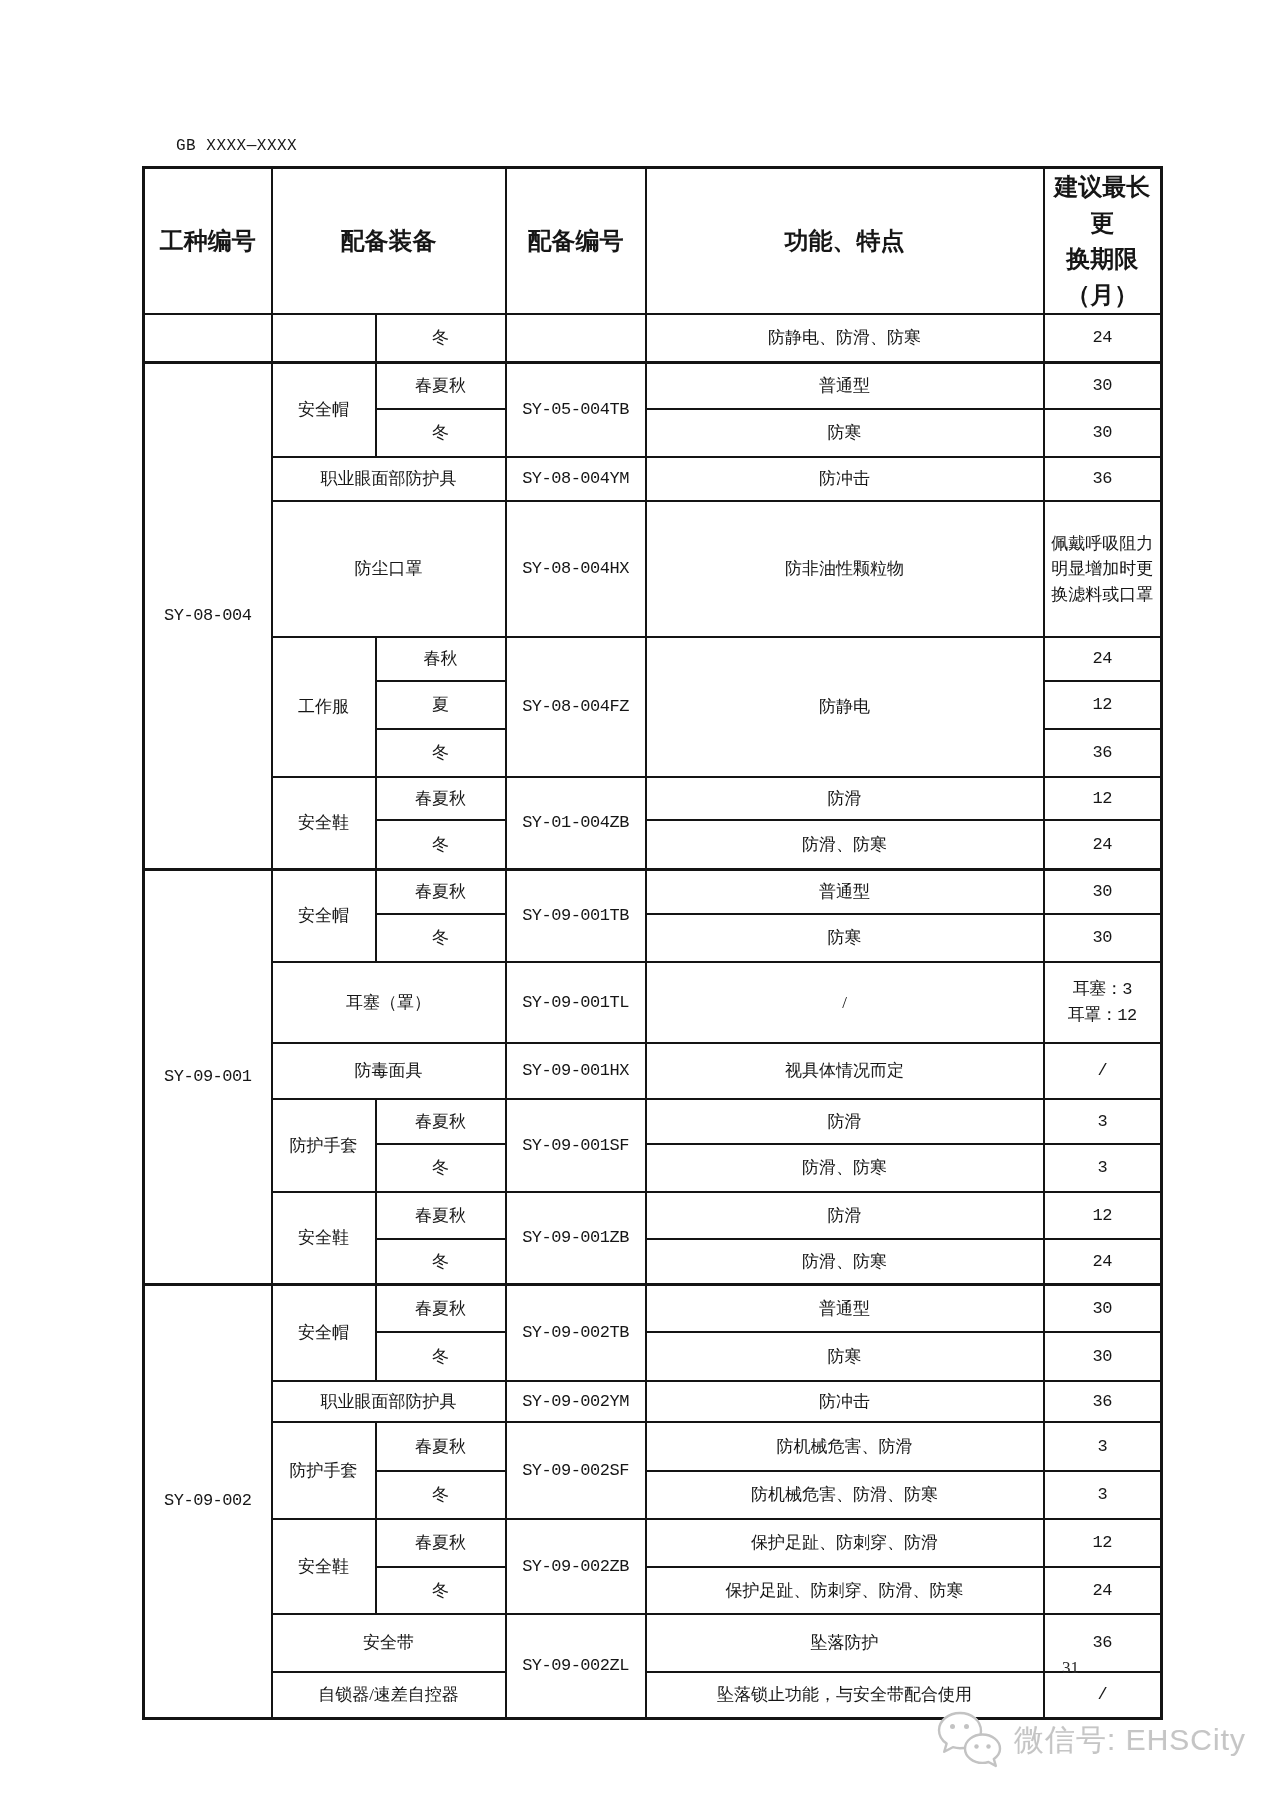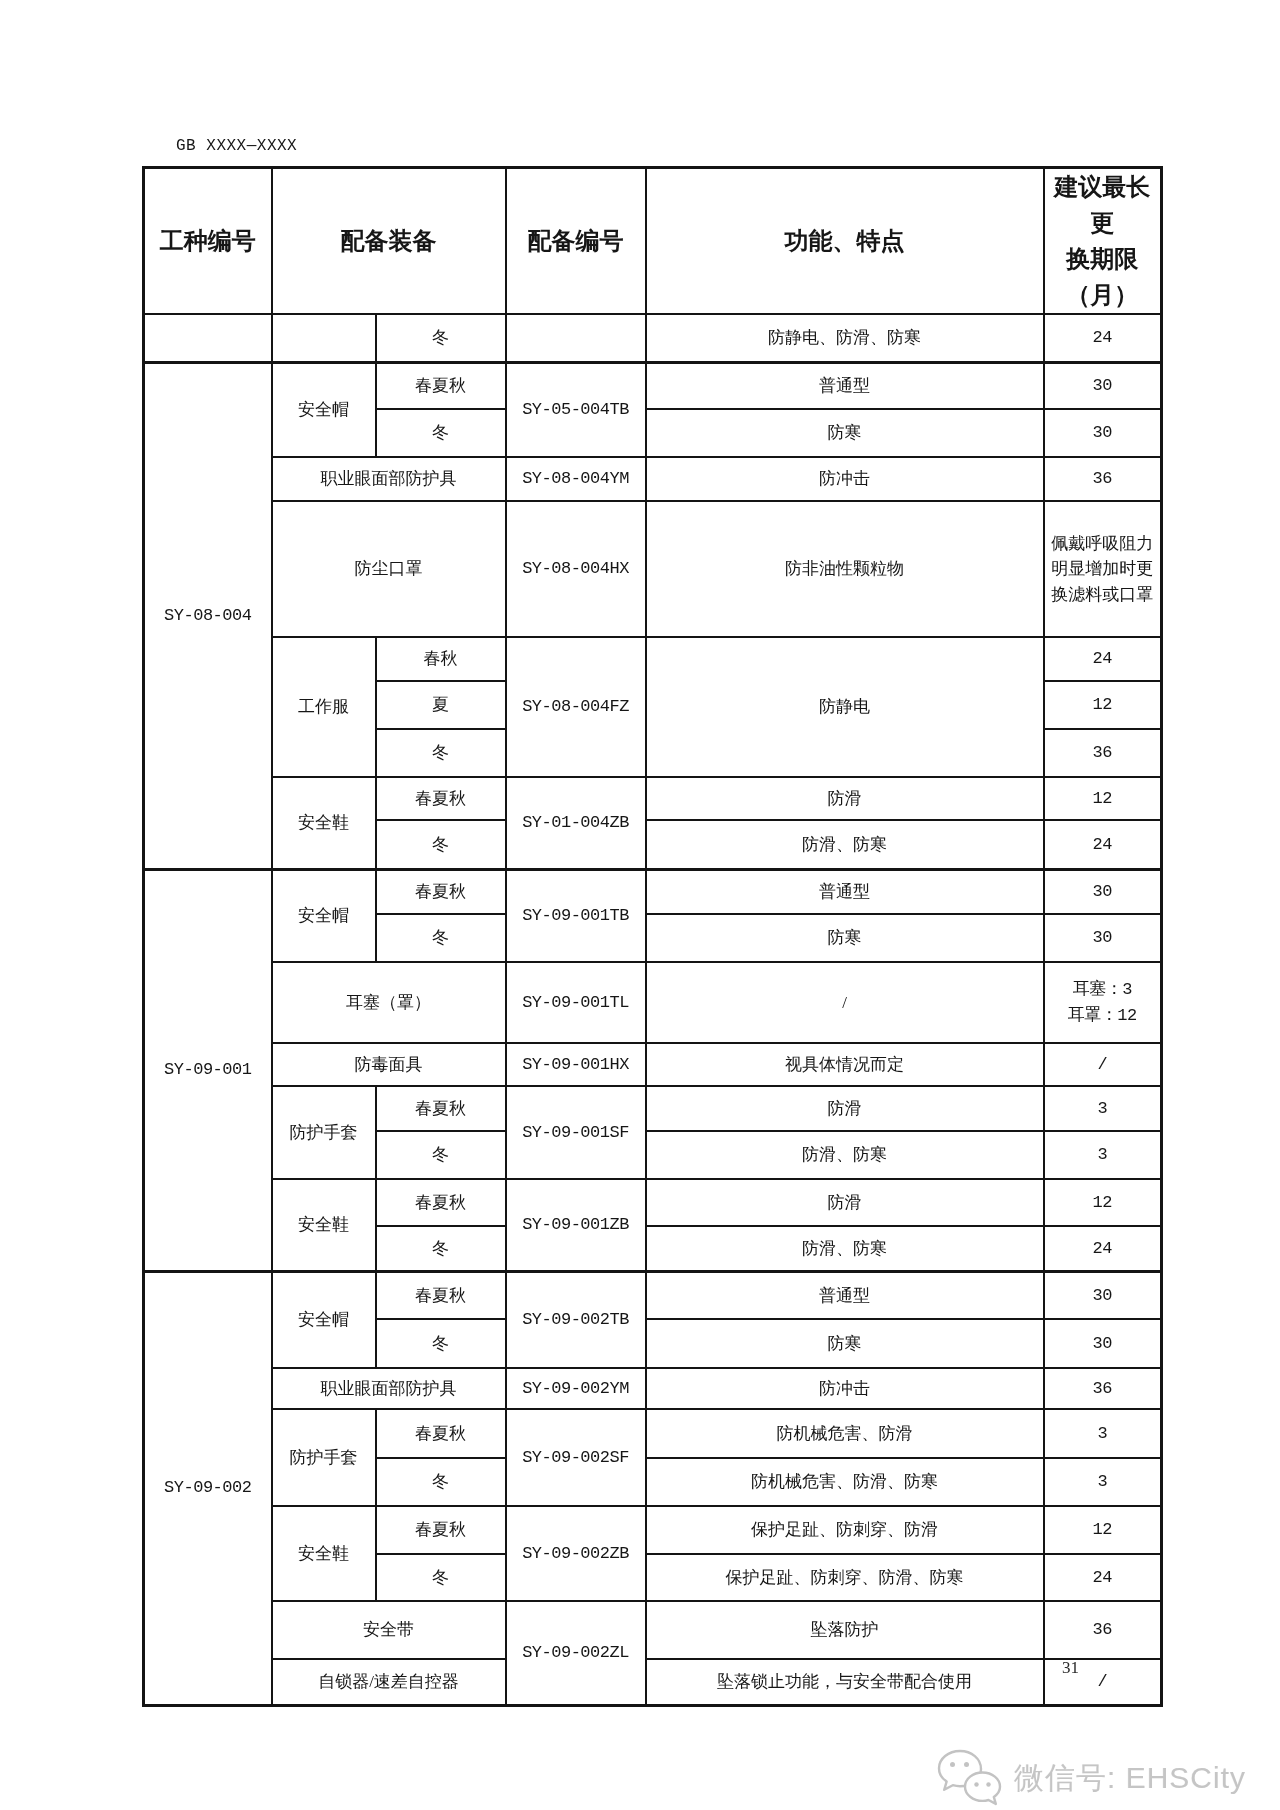--- a/index.html
+++ b/index.html
@@ -35,21 +35,21 @@
     font-size:16px;letter-spacing:-0.5px;
   }
   td.fn{text-align:left;padding-left:11px;}
   .pre{white-space:pre-line;}
   td.period-wrap{line-height:1.9;padding:0 11px;font-size:17px;}
   .page-num{
     position:absolute;left:1026px;top:1658px;
     font-family:Liberation Serif, serif;font-size:17px;color:#2a2a2a;margin-left:36px;
   }
   .watermark{
-    position:absolute;left:936px;top:1748px;
+    position:absolute;left:936px;top:1710px;
     display:flex;align-items:center;gap:12px;
     color:#c7c7c7;
   }
   .wm-icon{filter:drop-shadow(1px 1px 0 #ffffff);}
   .wm-text{
     font-family:"Liberation Sans","DejaVu Sans",sans-serif;
     font-size:30px;letter-spacing:1px;color:#c5c5c5;
     text-shadow:1px 1px 0 #ffffff, -0.5px -0.5px 0 #efefef;
     white-space:nowrap;
   }
@@ -154,21 +154,21 @@
     <td class="fn">防寒</td>
     <td class="num">30</td>
   </tr>
   <tr style="height:81px">
     <td colspan="2">耳塞（罩）</td>
     <td class="code">SY-09-001TL</td>
     <td class="fn">/</td>
     <td class="num pre">耳塞：3
 耳罩：12</td>
   </tr>
-  <tr style="height:43px">
+  <tr style="height:56px">
     <td colspan="2">防毒面具</td>
     <td class="code">SY-09-001HX</td>
     <td class="fn">视具体情况而定</td>
     <td class="num">/</td>
   </tr>
   <tr style="height:45px">
     <td rowspan="2">防护手套</td>
     <td>春夏秋</td>
     <td class="code" rowspan="2">SY-09-001SF</td>
     <td class="fn">防滑</td>

